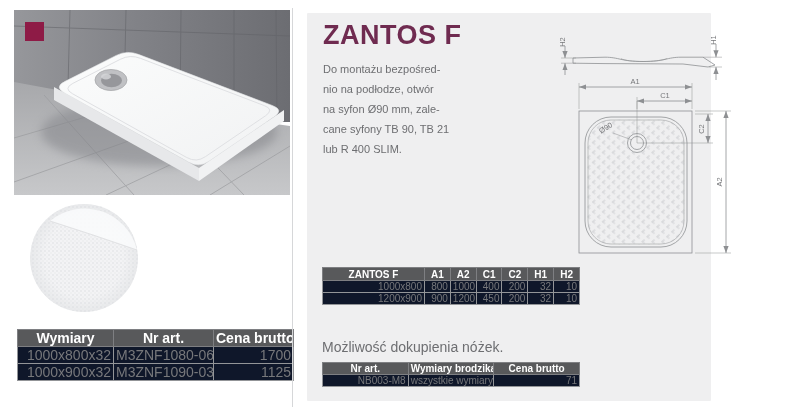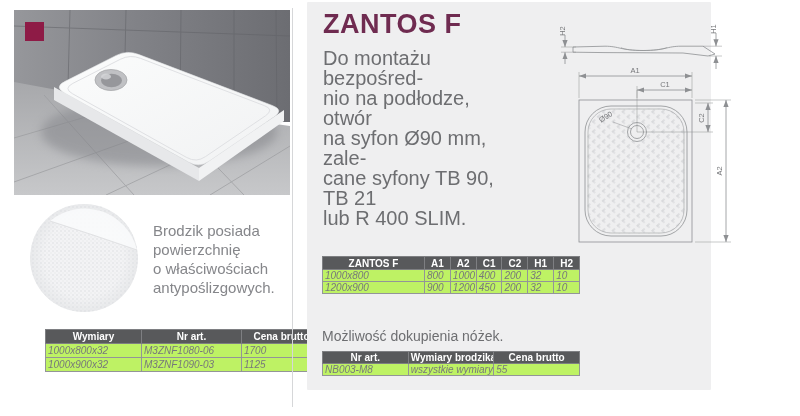--- a/index.html
+++ b/index.html
@@ -11,33 +11,33 @@
   body{margin:0;background:#fff;font-family:"Liberation Sans",sans-serif;}
   .page{position:relative;width:800px;height:416px;background:#fff;overflow:hidden;}
 
   .photo{position:absolute;left:14px;top:10px;width:276px;height:185px;}
   .texture{position:absolute;left:28px;top:202px;width:112px;height:112px;}
   .antislip{position:absolute;left:153px;top:221px;width:135px;font-size:15px;line-height:19px;
             color:#85868a;white-space:pre-line;}
 
   .divider{position:absolute;left:292px;top:8px;width:1px;height:399px;background:#d6d7d9;}
 
-  .panel{position:absolute;left:307px;top:2px;width:404px;height:388px;background:var(--panel-bg);border-radius:1px;}
+  .panel{position:absolute;left:307px;top:13px;width:404px;height:388px;background:var(--panel-bg);border-radius:1px;}
   .title{position:absolute;left:16px;top:7px;font-size:27px;font-weight:bold;letter-spacing:.5px;color:var(--title-color);}
-  .desc{position:absolute;left:16px;top:46px;width:190px;font-size:20px;line-height:20px;
+  .desc{position:absolute;left:16px;top:46px;width:190px;font-size:11px;line-height:20px;
         color:var(--text-gray);white-space:pre-line;}
   .drawing{position:absolute;left:238px;top:8px;width:230px;height:250px;}
   .dimtext{font-size:7.5px;fill:#76777a;font-family:"Liberation Sans",sans-serif;}
 
   table{border-collapse:collapse;table-layout:fixed;}
   th{background:var(--table-header-bg);color:#fff;font-weight:bold;border:1px solid #7e7f82;}
-  td{border:1px solid var(--table-border);color:#77787b;background:#bef264;text-align:left;font-style:italic;}
+  td{border:1px solid var(--table-border);color:#77787b;background:#0f172a;text-align:right;}
   th,td{padding:0 2px;overflow:hidden;white-space:nowrap;}
 
-  .price-table{position:absolute;left:17px;top:329px;width:276px;font-size:10px;margin-left:28px;}
+  .price-table{position:absolute;left:17px;top:329px;width:276px;font-size:14px;}
   .price-table th,.price-table td{height:14px;}
   .price-table col:nth-child(1){width:96px;}
   .price-table col:nth-child(2){width:100px;}
   .price-table col:nth-child(3){width:80px;}
 
   .spec-table{position:absolute;left:15px;top:254px;width:258px;font-size:10px;}
   .spec-table th{height:13px;}
   .spec-table td{height:11px;}
   .spec-table col:nth-child(1){width:102px;}
 
@@ -110,24 +110,20 @@
         <stop offset="0.72" stop-color="#f3f3f5"></stop>
           <stop offset="1" stop-color="#e8e9eb"></stop>
       </radialGradient>
     </defs>
     <circle cx="56" cy="56" r="54" fill="url(#circg)"></circle>
     <circle cx="56" cy="56" r="54" fill="url(#dots)"></circle>
     <path d="M22,19 A54,54 0 0 1 109,48 Q66,33 22,19 Z" fill="#f9fafb" opacity="0.95"></path>
     <path d="M22,19 Q66,33 109,48" fill="none" stroke="#e1e2e4" stroke-width="1"></path>
   </svg>
 
-  <div class="antislip">Brodzik posiada
-powierzchnię
-o właściwościach
-antypoślizgowych.</div>
 
   <table class="price-table">
     <colgroup>
         <col>
         <col>
         <col>
       </colgroup>
   <thead>
         <tr>
           <th>Wymiary</th>
@@ -277,18 +273,18 @@
           <tr>
             <th>Nr art.</th>
             <th>Wymiary brodzika</th>
             <th>Cena brutto</th>
           </tr>
         </thead>
         <tbody>
           <tr>
             <td>NB003-M8</td>
             <td>wszystkie wymiary</td>
-            <td>55</td>
+            <td>71</td>
           </tr>
         </tbody>
       </table>
   </div>
 </div>
 
 </body></html>

